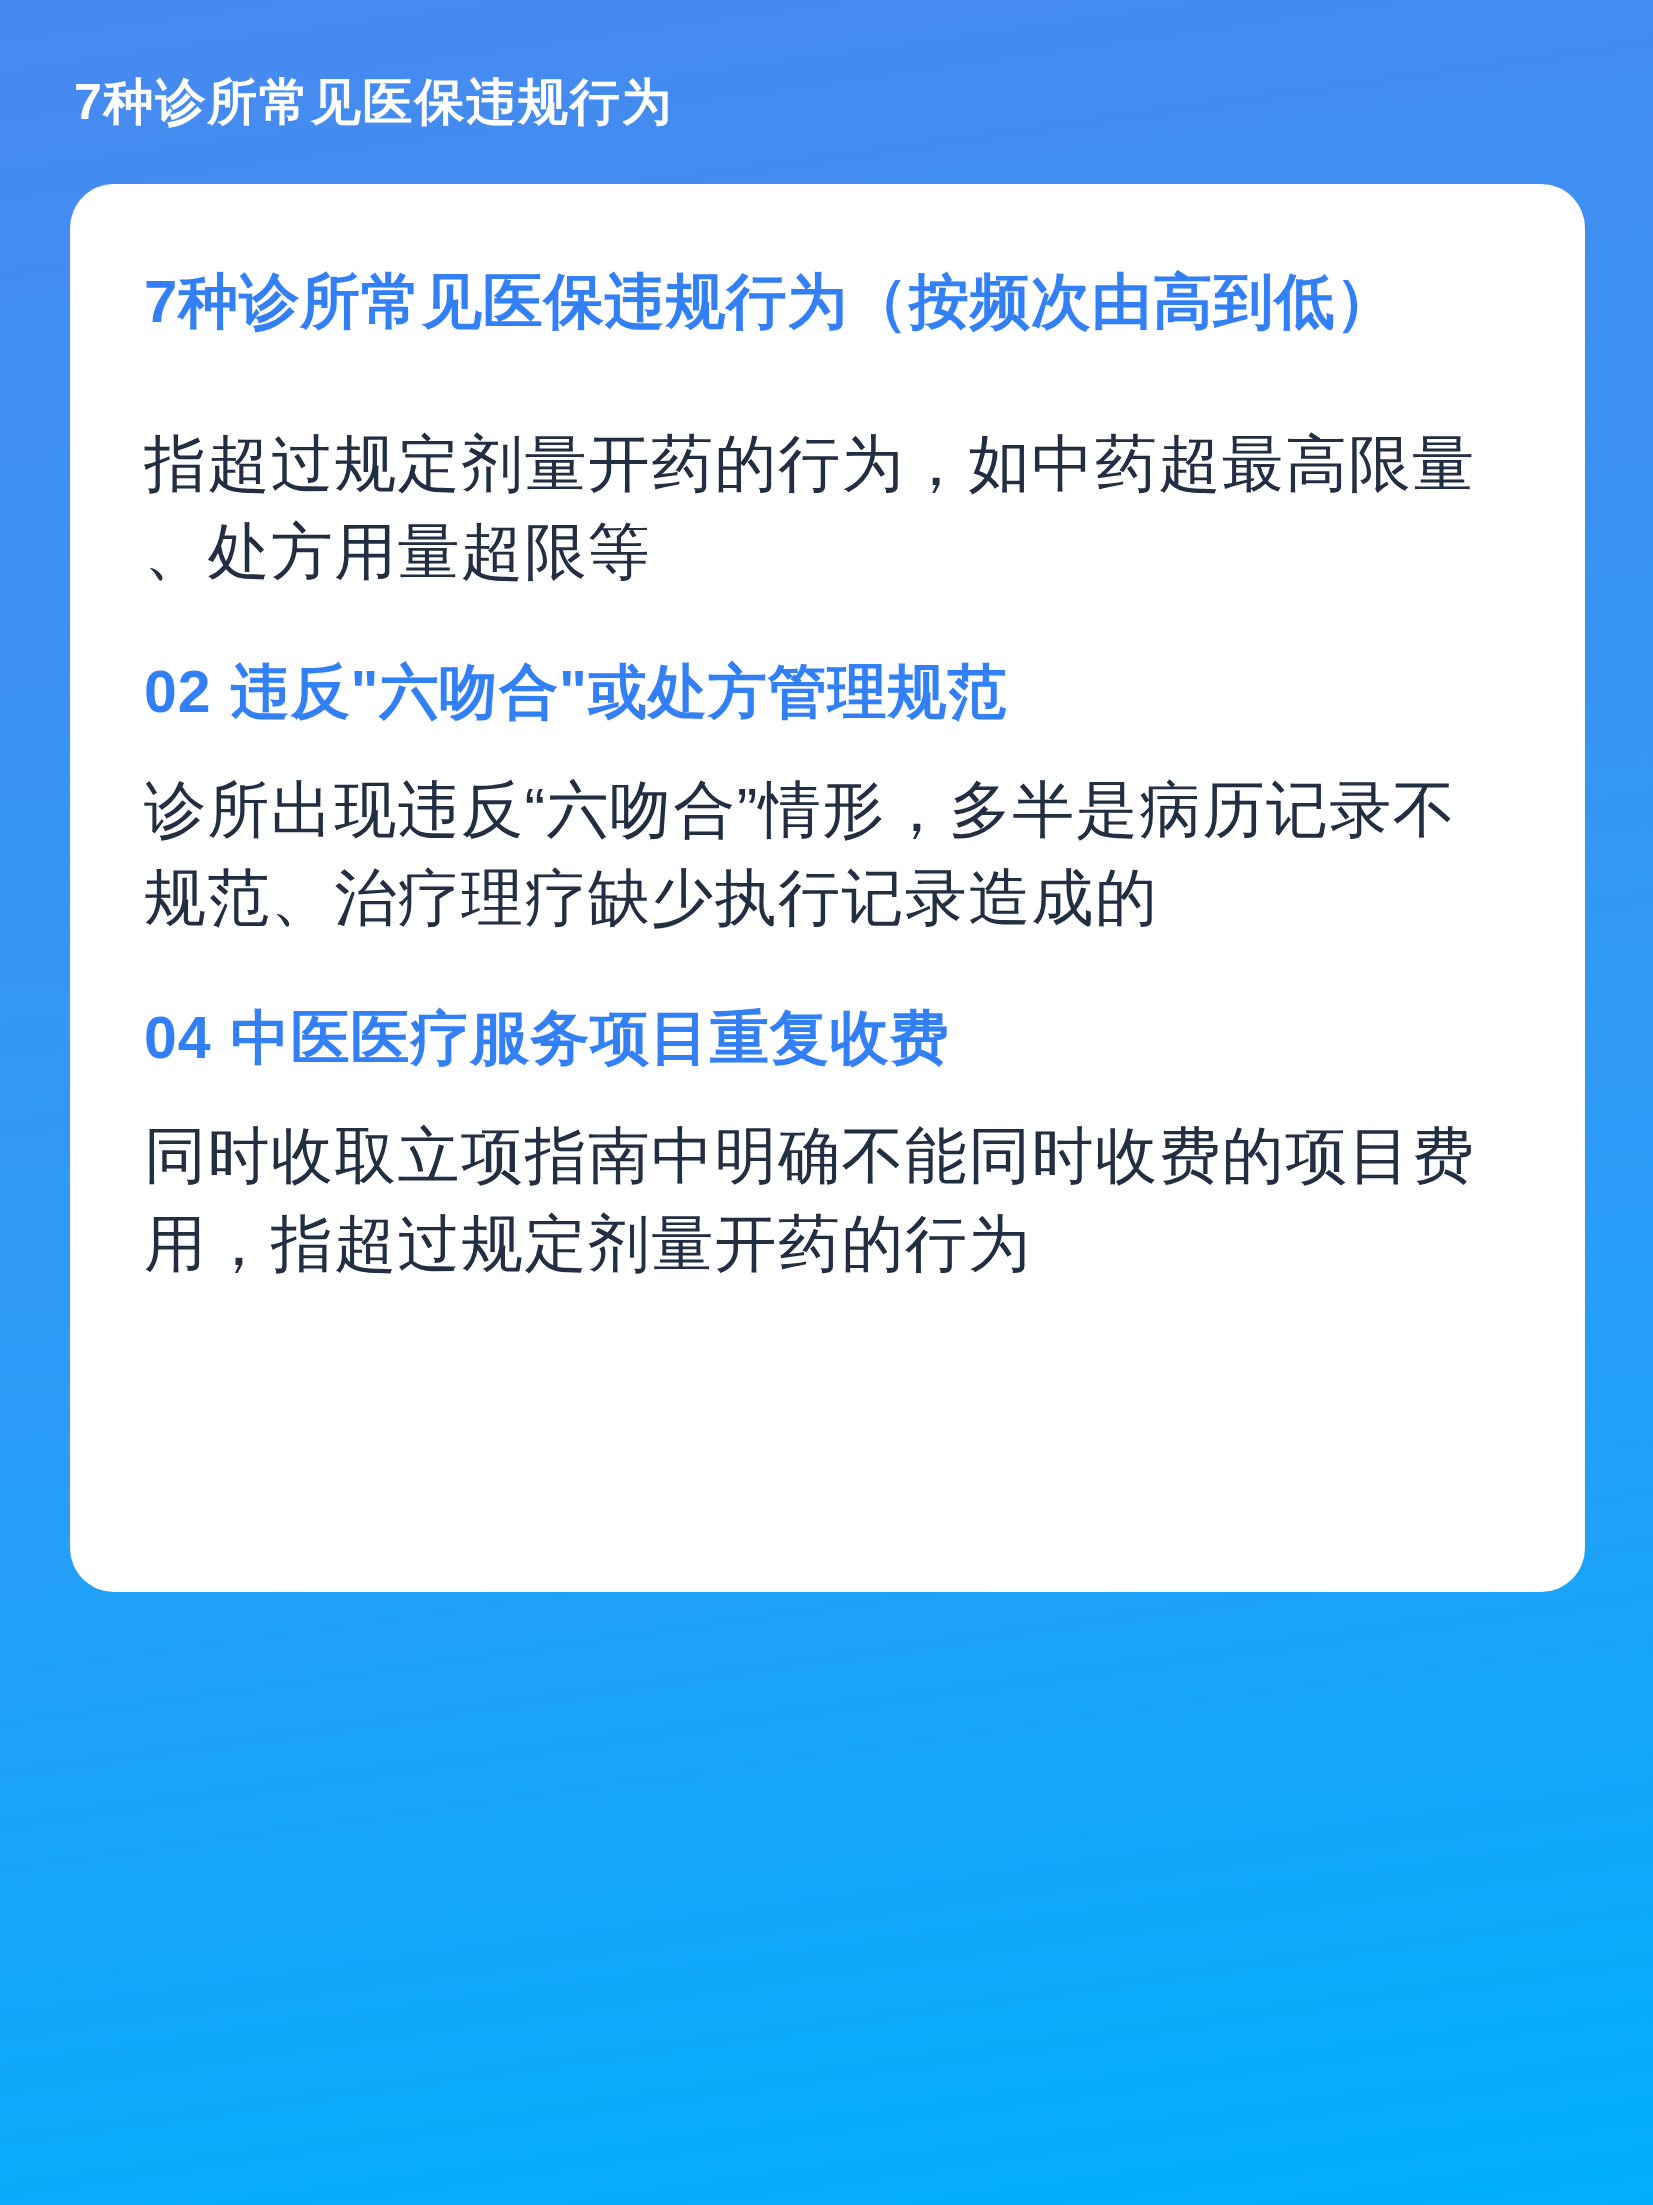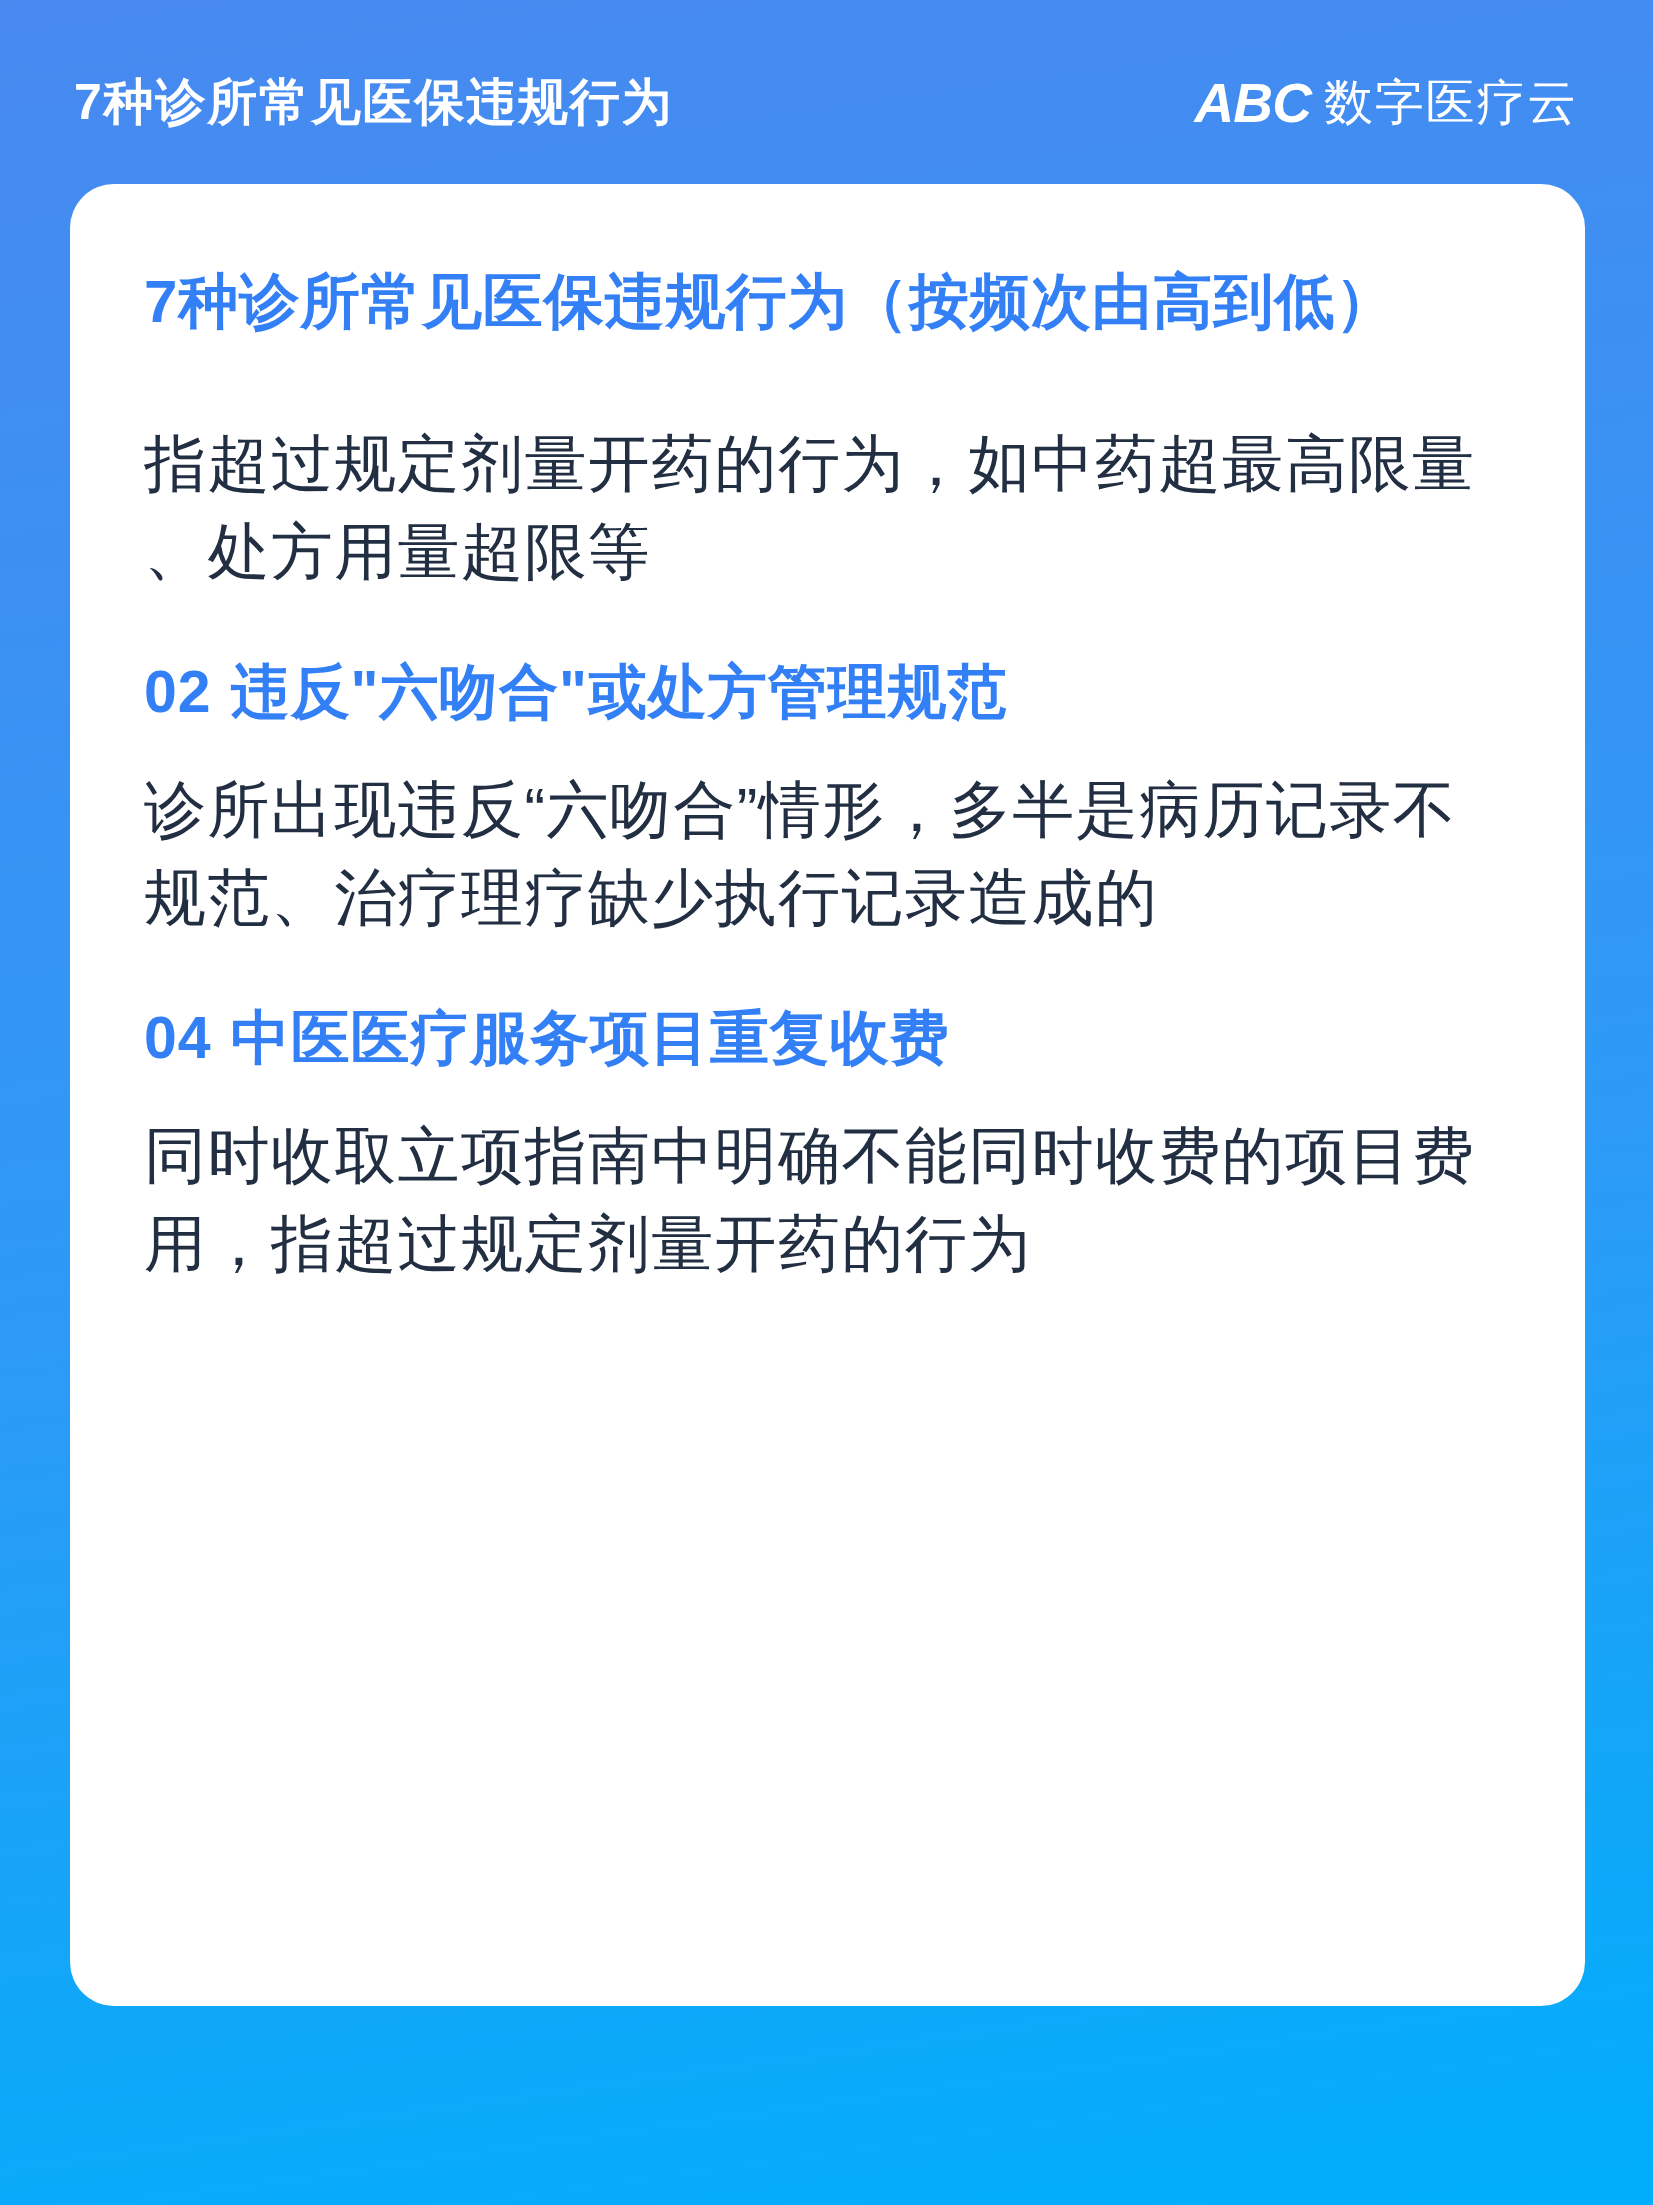--- a/index.html
+++ b/index.html
@@ -46,21 +46,21 @@
   }
   .brand-name {
     font-size: 49px;
     font-weight: 500;
     letter-spacing: 1.8px;
   }
   .card {
     box-sizing: border-box;
     margin: 48px 69px 0 70px;
     width: 1515px;
-    height: 1822px;
+    height: 1408px;
     background: #FFFFFF;
     border-radius: 44px;
     padding: 85px 74px 0 74px;
     overflow: hidden;
   }
   .card-title {
     font-size: 60px;
     font-weight: bold;
     line-height: 1.1;
     letter-spacing: 0.9px;
@@ -90,24 +90,20 @@
   }
   .section p:last-child { margin-bottom: 0; }
 </style>
 </head>
 <body>
 
 <div class="page">
 
   <div class="header">
     <div class="header-title">7种诊所常见医保违规行为</div>
-    <div class="brand">
-      <span class="brand-logo">ABC</span>
-      <span class="brand-name">数字医疗云</span>
-    </div>
   </div>
 
   <div class="card">
 
     <h1 class="card-title">7种诊所常见医保违规行为（按频次由高到低）</h1>
 
     <div class="section">
       <p>指超过规定剂量开药的行为，如中药超最高限量、处方用量超限等</p>
     </div>
 

